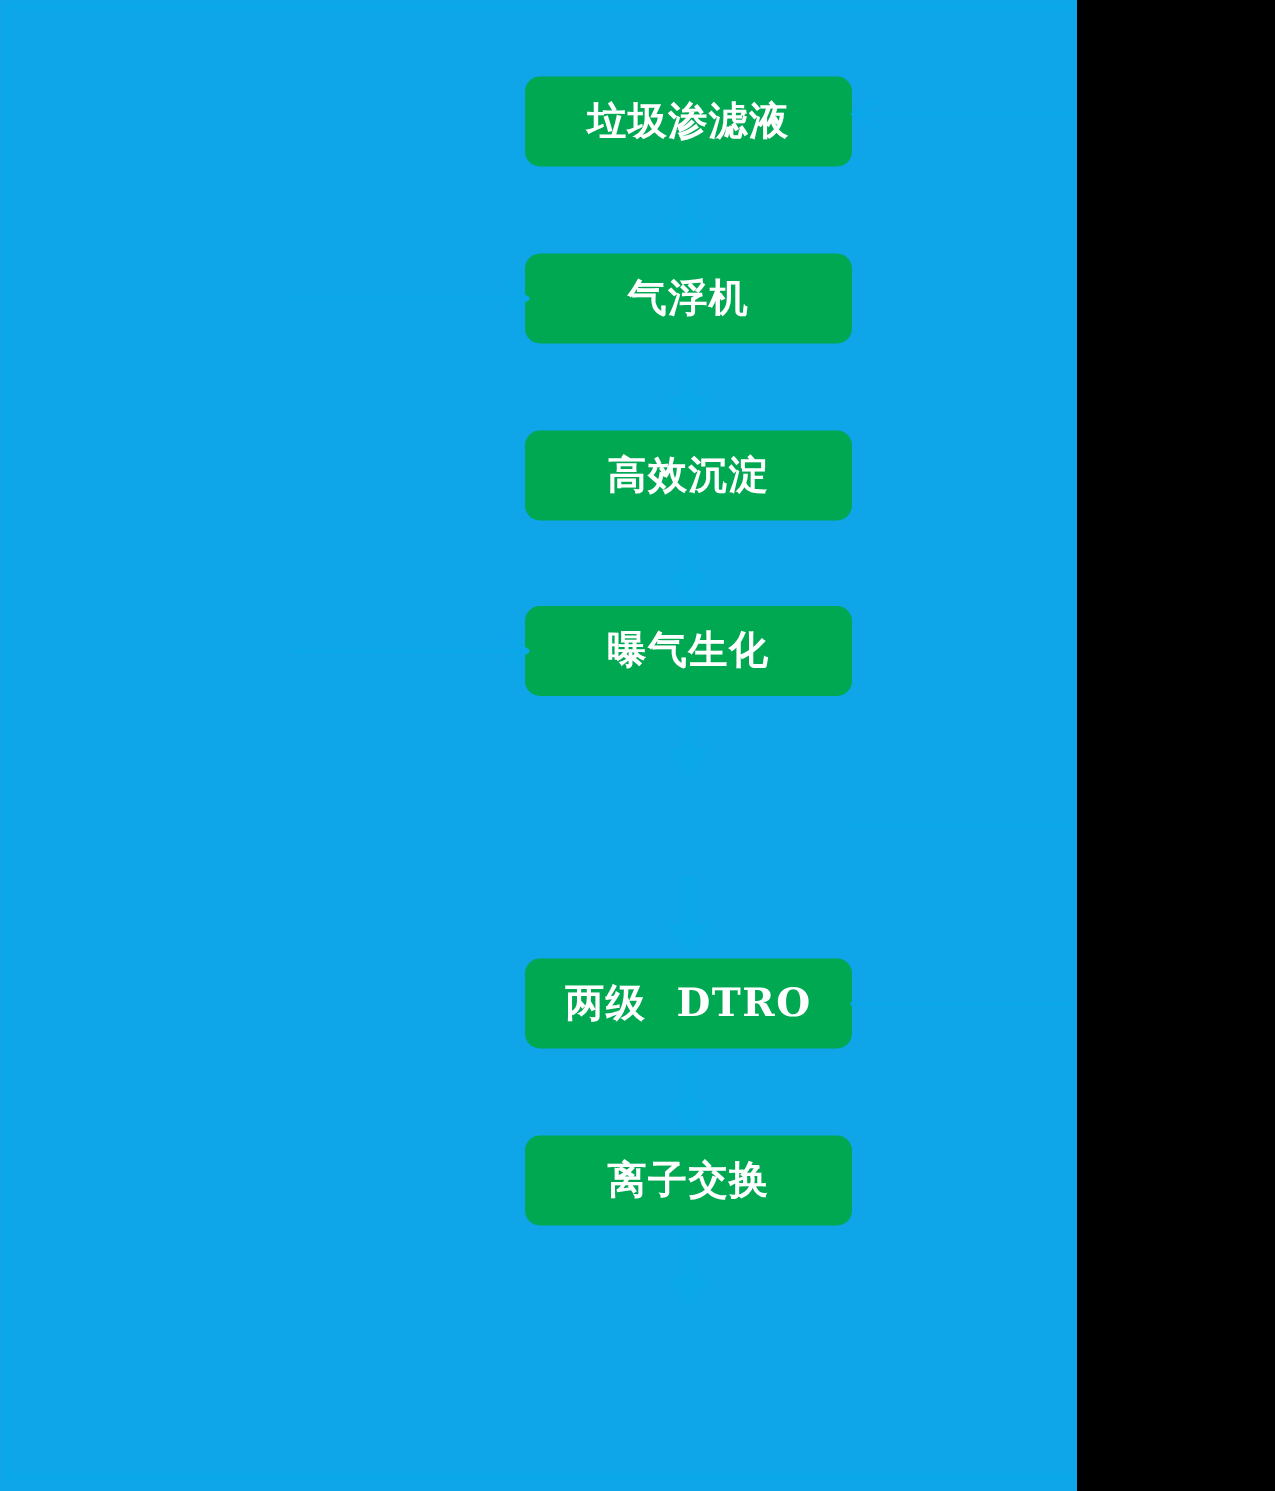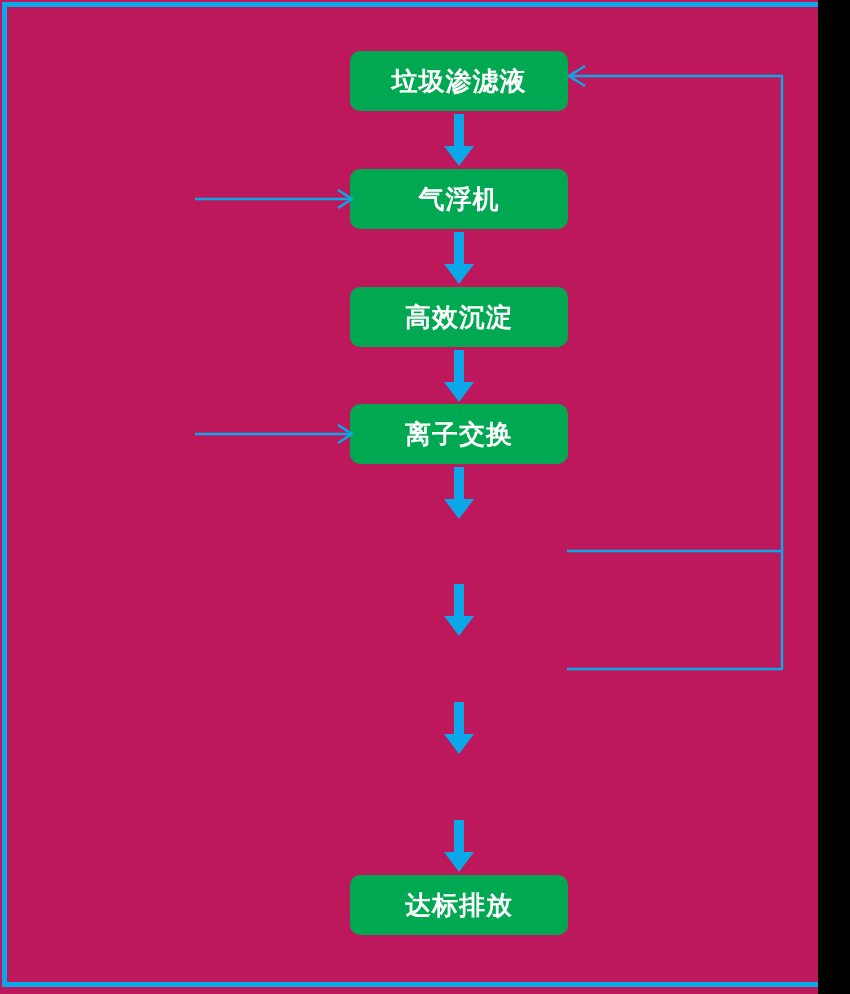--- a/index.html
+++ b/index.html
@@ -2,23 +2,23 @@
 <html><head>
 <meta charset="utf-8">
 <style>
   html, body {
     margin: 0;
     padding: 0;
     background: #000000;
   }
   #canvas {
     position: relative;
-    width: 818px;
+    width: 718px;
     height: 994px;
-    background: #be185d;
+    background: #0ea5e9;
     overflow: hidden;
     font-family: "DejaVu Serif", serif;
   }
   #frame-border {
     position: absolute;
     left: 2px;
     top: 2px;
     width: 841px;
     height: 985px;
     border: 5px solid #0aa8e8;
@@ -60,22 +60,23 @@
 </head>
 <body>
 
 <div id="canvas">
 
   <div id="frame-border"></div>
 
   <div class="node" style="top:51px">垃圾渗滤液</div>
   <div class="node" style="top:287px">高效沉淀</div>
   <div class="node" style="top:169px">气浮机</div>
-  <div class="node" style="top:404px">离子交换</div>
-  <div class="node" style="top:875px">达标排放</div>
+  <div class="node" style="top:404px">曝气生化</div>
+  <div class="node" style="top:639px">两级  DTRO</div>
+  <div class="node" style="top:757px">离子交换</div>
 
   <div class="big-arrow" style="top:114px">
     <svg viewBox="0 0 30 52" xmlns="http://www.w3.org/2000/svg">
         <polygon points="10,0 20,0 20,32 30,32 15,52 0,32 10,32" fill="#0aa8e8"></polygon>
       </svg>
   </div>
   <div class="big-arrow" style="top:232px">
     <svg viewBox="0 0 30 52" xmlns="http://www.w3.org/2000/svg">
         <polygon points="10,0 20,0 20,32 30,32 15,52 0,32 10,32" fill="#0aa8e8"></polygon>
       </svg>

